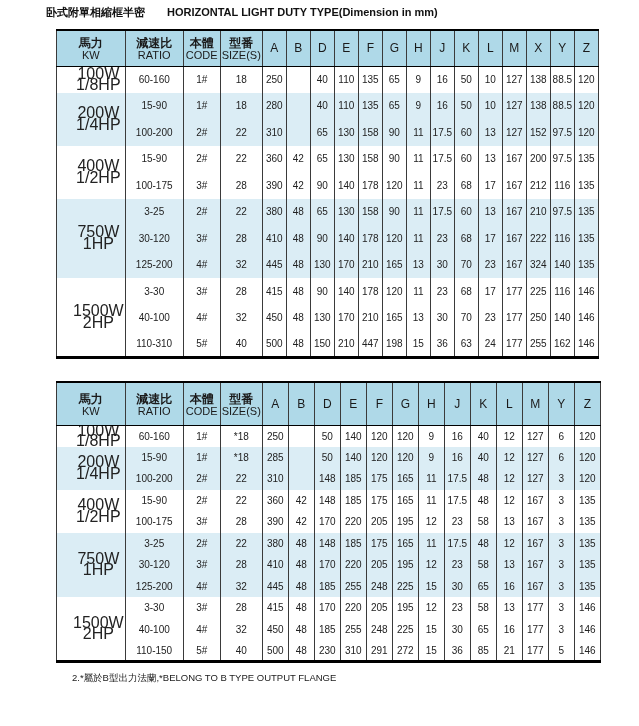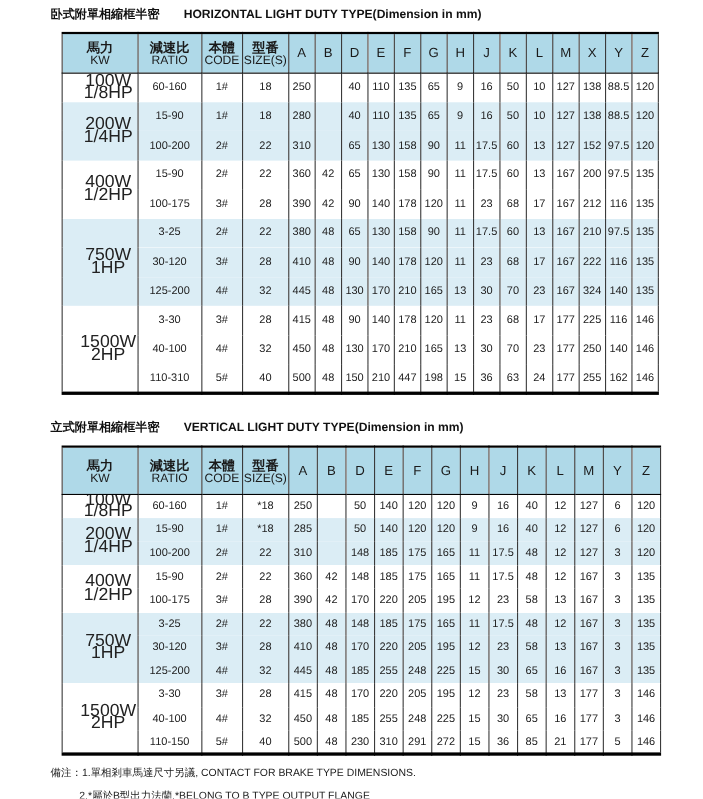--- a/index.html
+++ b/index.html
@@ -350,23 +350,20 @@
             <td>177</td>
             <td>255</td>
             <td>162</td>
             <td>146</td>
           </tr>
         </tbody>
       </table>
   </div>
 
   <div class="table-block vertical-block">
-    <div class="table-title">
-      <span class="title-zh">立式附單相縮框半密</span><span class="title-en">VERTICAL LIGHT DUTY TYPE(Dimension in mm)</span>
-    </div>
     <table id="table-1">
         <colgroup>
           <col style="width: 56px;">
           <col style="width: 58px;">
           <col style="width: 37px;">
           <col style="width: 40px;">
           <col style="width: 26px;">
           <col style="width: 26px;">
           <col style="width: 26px;">
           <col style="width: 26px;">
@@ -630,17 +627,16 @@
             <td>21</td>
             <td>177</td>
             <td>5</td>
             <td>146</td>
           </tr>
         </tbody>
       </table>
   </div>
 
   <div class="notes">
-    <div class="note-line1">備注：1.單相剎車馬達尺寸另議, CONTACT FOR BRAKE TYPE DIMENSIONS.</div>
     <div class="note-line2">2.*屬於B型出力法蘭,*BELONG TO B TYPE OUTPUT FLANGE</div>
   </div>
 
 </div>
 
 </body></html>

